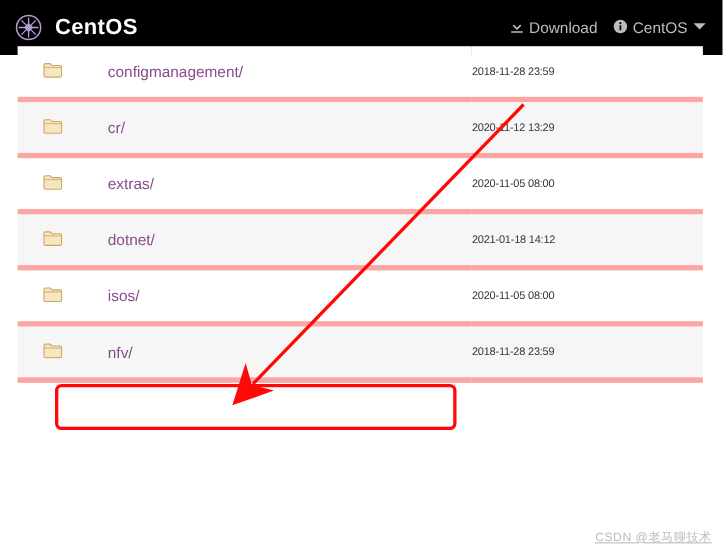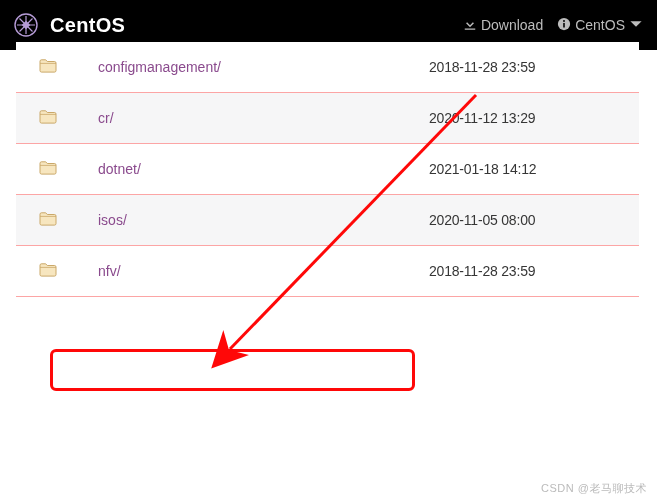--- a/index.html
+++ b/index.html
@@ -11,29 +11,29 @@
 .spacer { flex: 1; }
 .nav-actions { display: flex; align-items: center; gap: 14px; color: #bcbcbc; font-size: 14px; }
 .nav-link { display: flex; align-items: center; gap: 4px; cursor: pointer; color: #bcbcbc; }
 .nav-link svg { width: 14px; height: 14px; }
 .chevron { width: 8px; height: 8px; }
 .content { padding: 0 18px 0 16px; }
 table { width: 100%; border-collapse: separate; border-spacing: 0; font-size: 14px; position: relative; top: -8px; }
 tr { height: 51px; }
 tr:nth-child(odd) td { background: #fff; }
 tr:nth-child(even) td { background: #f6f6f7; }
-td { border-bottom: 1px solid #fca5a5; vertical-align: middle; }
+td { border-bottom: 5px solid #fca5a5; vertical-align: middle; }
 td.icon-cell { width: 64px; text-align: center; }
 td.name-cell { padding-left: 18px; }
 td.name-cell a { color: #8a4a8d; text-decoration: none; font-weight: 400; }
-td.date-cell { width: 210px; color: #363636; font-weight: 500; font-size: 14px; letter-spacing: -0.2px; }
+td.date-cell { width: 210px; color: #363636; font-weight: 500; font-size: 10px; letter-spacing: -0.2px; }
 .folder-icon { width: 18px; height: 15px; display: inline-block; }
 .highlight { position: absolute; left: 50px; top: 349px; width: 365px; height: 42px; border: 3px solid #ff0808; border-radius: 6px; pointer-events: none; }
 .arrow-svg { position: absolute; left: 200px; top: 87px; width: 290px; height: 300px; pointer-events: none; }
-.watermark { position: absolute; right: 10px; bottom: 4px; font-size: 11px; color: #bbb; letter-spacing: 0.5px; }
+.watermark { position: absolute; right: 10px; bottom: 4px; font-size: 11px; color: #bbb; letter-spacing: 0.5px; text-decoration: underline; }
 </style>
 </head>
 <body>
 
 <div class="navbar">
   <div class="brand">
     <span class="brand-logo">
       <svg viewBox="0 0 24 24">
           <circle cx="12" cy="12" r="11" fill="none" stroke="#b59bd6" stroke-width="1.4"></circle>
           <g stroke="#b59bd6" stroke-width="1.2" fill="none">
@@ -83,20 +83,28 @@
                 <path d="M1 5.4h16" stroke="#caa869" stroke-width="0.8"></path>
               </svg></span></td>
           <td class="name-cell"><a>cr/</a></td>
           <td class="date-cell">2020-11-12 13:29</td>
         </tr>
         <tr>
           <td class="icon-cell"><span><svg class="folder-icon" viewBox="0 0 18 15">
                 <path d="M1 3.2c0-.8.6-1.4 1.4-1.4h4.3l1.6 1.7h7.3c.8 0 1.4.6 1.4 1.4v7.8c0 .8-.6 1.4-1.4 1.4H2.4C1.6 14.1 1 13.5 1 12.7V3.2z" fill="#f7e6bf" stroke="#caa869" stroke-width="1"></path>
                 <path d="M1 5.4h16" stroke="#caa869" stroke-width="0.8"></path>
               </svg></span></td>
+          <td class="name-cell"><a>extras/</a></td>
+          <td class="date-cell">2020-11-05 08:00</td>
+        </tr>
+        <tr>
+          <td class="icon-cell"><span><svg class="folder-icon" viewBox="0 0 18 15">
+                <path d="M1 3.2c0-.8.6-1.4 1.4-1.4h4.3l1.6 1.7h7.3c.8 0 1.4.6 1.4 1.4v7.8c0 .8-.6 1.4-1.4 1.4H2.4C1.6 14.1 1 13.5 1 12.7V3.2z" fill="#f7e6bf" stroke="#caa869" stroke-width="1"></path>
+                <path d="M1 5.4h16" stroke="#caa869" stroke-width="0.8"></path>
+              </svg></span></td>
           <td class="name-cell"><a>dotnet/</a></td>
           <td class="date-cell">2021-01-18 14:12</td>
         </tr>
         <tr>
           <td class="icon-cell"><span><svg class="folder-icon" viewBox="0 0 18 15">
                 <path d="M1 3.2c0-.8.6-1.4 1.4-1.4h4.3l1.6 1.7h7.3c.8 0 1.4.6 1.4 1.4v7.8c0 .8-.6 1.4-1.4 1.4H2.4C1.6 14.1 1 13.5 1 12.7V3.2z" fill="#f7e6bf" stroke="#caa869" stroke-width="1"></path>
                 <path d="M1 5.4h16" stroke="#caa869" stroke-width="0.8"></path>
               </svg></span></td>
           <td class="name-cell"><a>isos/</a></td>
           <td class="date-cell">2020-11-05 08:00</td>

